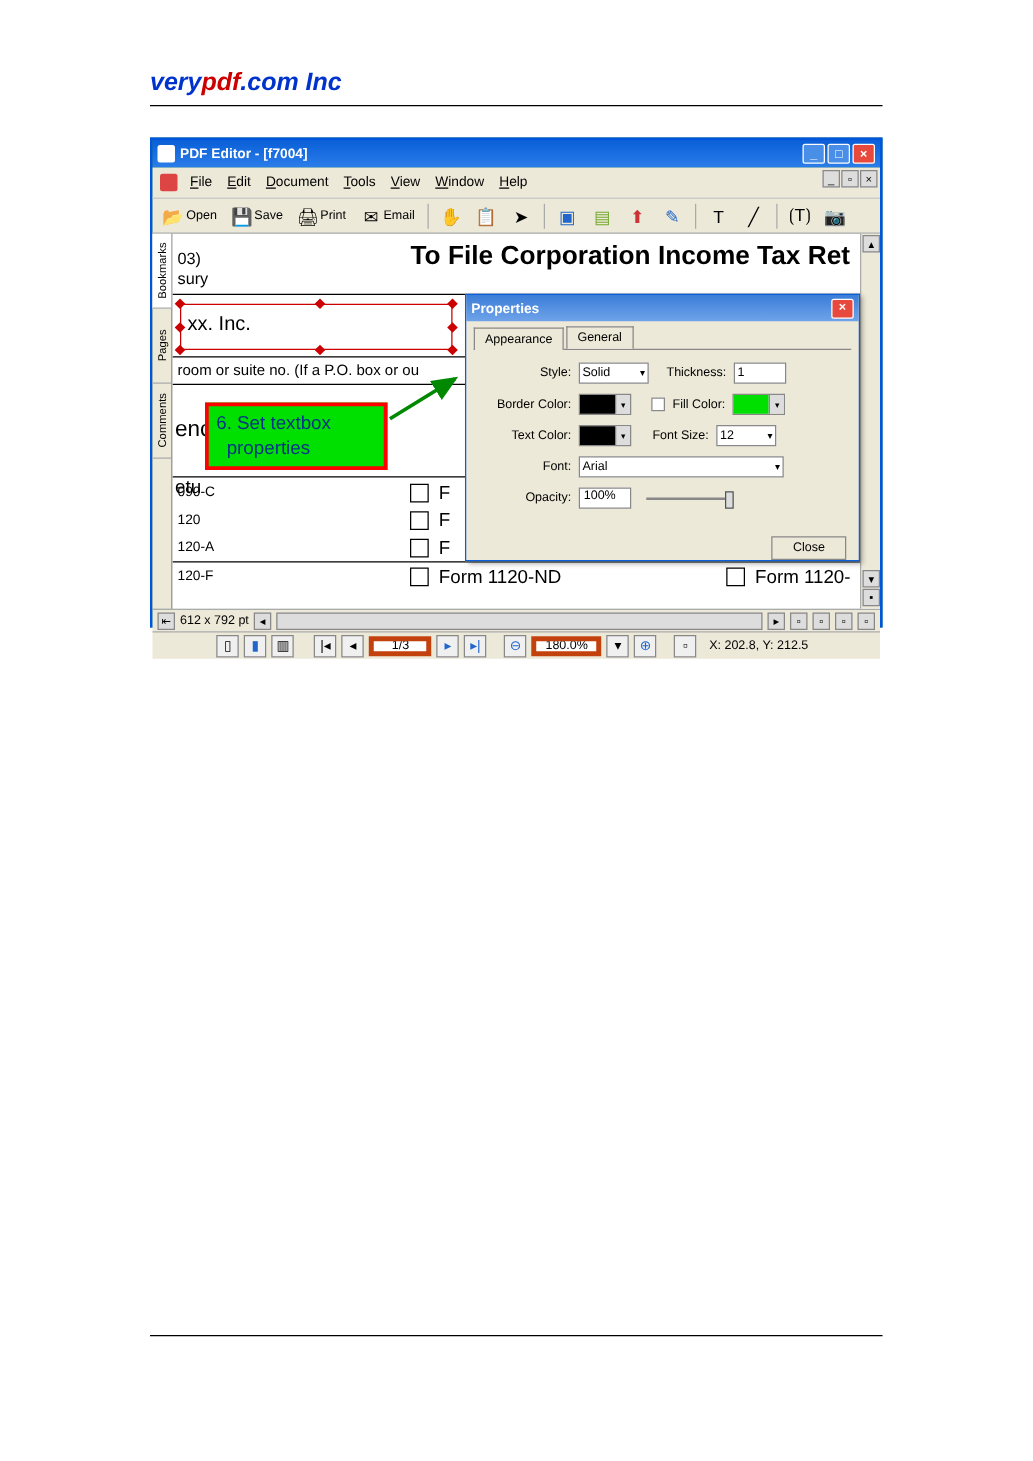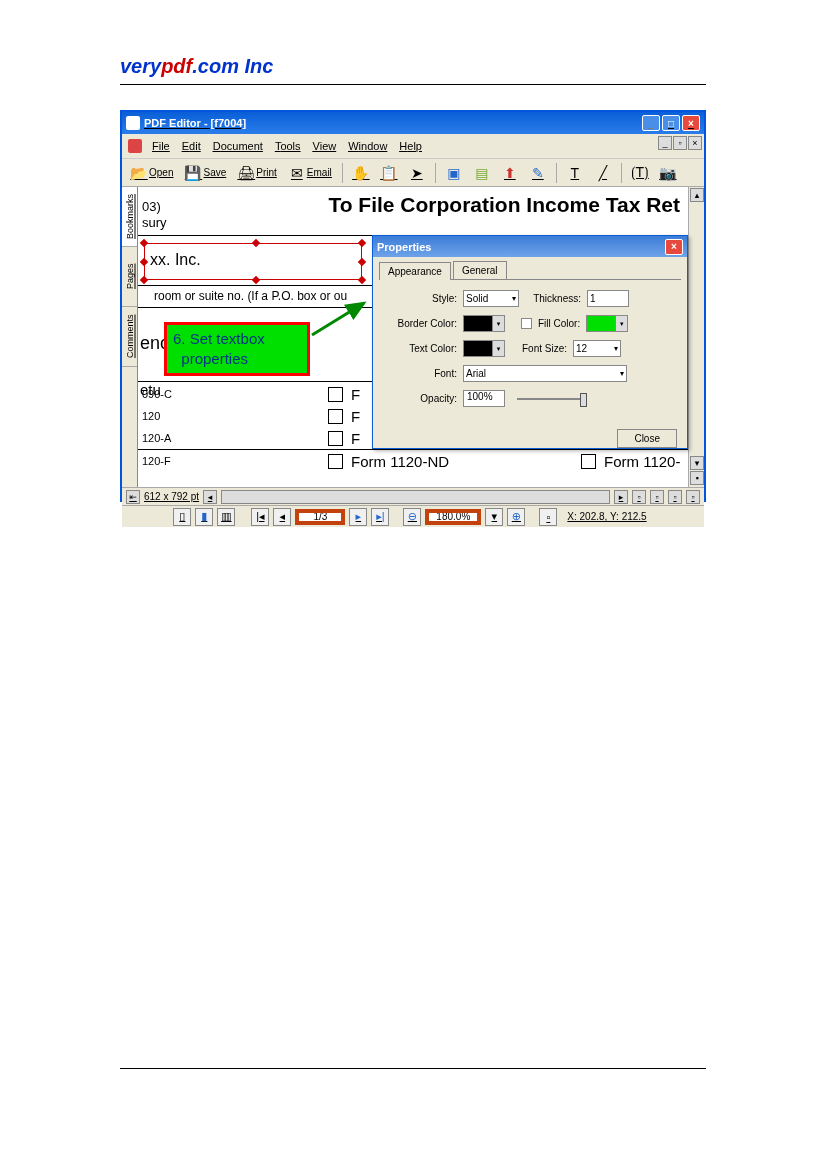--- a/index.html
+++ b/index.html
@@ -5,21 +5,21 @@
   * { box-sizing: border-box; margin: 0; padding: 0; }
   body { width: 826px; height: 1169px; background: #fff; font-family: Arial, sans-serif; position: relative; }
   
   .page-header { position: absolute; top: 55px; left: 120px; right: 120px; }
   .logo { font-family: Arial, sans-serif; font-weight: bold; font-style: italic; font-size: 20px; }
   .logo-very { color: #0033cc; }
   .logo-pdf { color: #cc0000; }
   .logo-com { color: #0033cc; }
   .header-line { border-bottom: 1.5px solid #000; margin-top: 6px; }
   
-  .app-window { position: absolute; top: 110px; left: 120px; width: 586px; height: 392px; border: 2px solid #0055dd; background: #0f766e; text-decoration: underline; }
+  .app-window { position: absolute; top: 110px; left: 120px; width: 586px; height: 392px; border: 2px solid #0055dd; background: #0f766e; }
   
   .titlebar { background: linear-gradient(to bottom, #0a5fd8, #2b7de9); height: 22px; display: flex; align-items: center; padding: 0 4px; color: #fff; font-size: 11px; font-weight: bold; justify-content: space-between; }
   .titlebar-left { display: flex; align-items: center; gap: 4px; }
   .title-icon { width: 14px; height: 14px; background: #fff; border-radius: 2px; }
   .titlebar-buttons { display: flex; gap: 2px; }
   .tb-btn { width: 18px; height: 16px; border: 1px solid #fff; border-radius: 2px; display: flex; align-items: center; justify-content: center; font-size: 10px; font-weight: bold; }
   .tb-min { background: #4a8fe7; color: #fff; }
   .tb-max { background: #4a8fe7; color: #fff; }
   .tb-close { background: #e74a3c; color: #fff; }
   
@@ -47,21 +47,21 @@
   
   .textbox-sel { position: absolute; top: 56px; left: 6px; width: 218px; height: 37px; }
   .sel-line-top { position: absolute; top: 0; left: 0; right: 0; border-top: 1px solid #c00; }
   .sel-line-bot { position: absolute; bottom: 0; left: 0; right: 0; border-top: 1px solid #c00; }
   .sel-line-left { position: absolute; top: 0; bottom: 0; left: 0; border-left: 1px solid #c00; }
   .sel-line-right { position: absolute; top: 0; bottom: 0; right: 0; border-left: 1px solid #c00; }
   .sel-handle { position: absolute; width: 6px; height: 6px; background: #c00; transform: rotate(45deg); }
   .textbox-content { position: absolute; top: 8px; left: 6px; font-size: 16px; }
   
   .doc-line { position: absolute; left: 0; right: 0; border-top: 1px solid #000; }
-  .doc-text3 { position: absolute; top: 102px; left: 16px; font-size: 12px; }
+  .doc-text3 { position: absolute; top: 102px; left: 4px; font-size: 12px; }
   .doc-text4 { position: absolute; top: 146px; left: 2px; font-size: 18px; text-align: right; }
   
   .callout { position: absolute; top: 135px; left: 26px; width: 146px; height: 54px; background: #00e000; border: 3px solid #f00; font-size: 15px; color: #003388; padding: 4px 6px; line-height: 1.3; }
   .arrow { position: absolute; top: 112px; left: 172px; }
   
   .form-rows { position: absolute; top: 196px; left: 0; right: 0; }
   .form-row { display: flex; align-items: center; height: 22px; }
   .form-label-left { width: 190px; font-size: 11px; padding-left: 4px; }
   .form-cb { width: 15px; height: 15px; border: 1.5px solid #000; margin-right: 8px; }
   .form-label-mid { font-size: 15px; flex: 1; }

